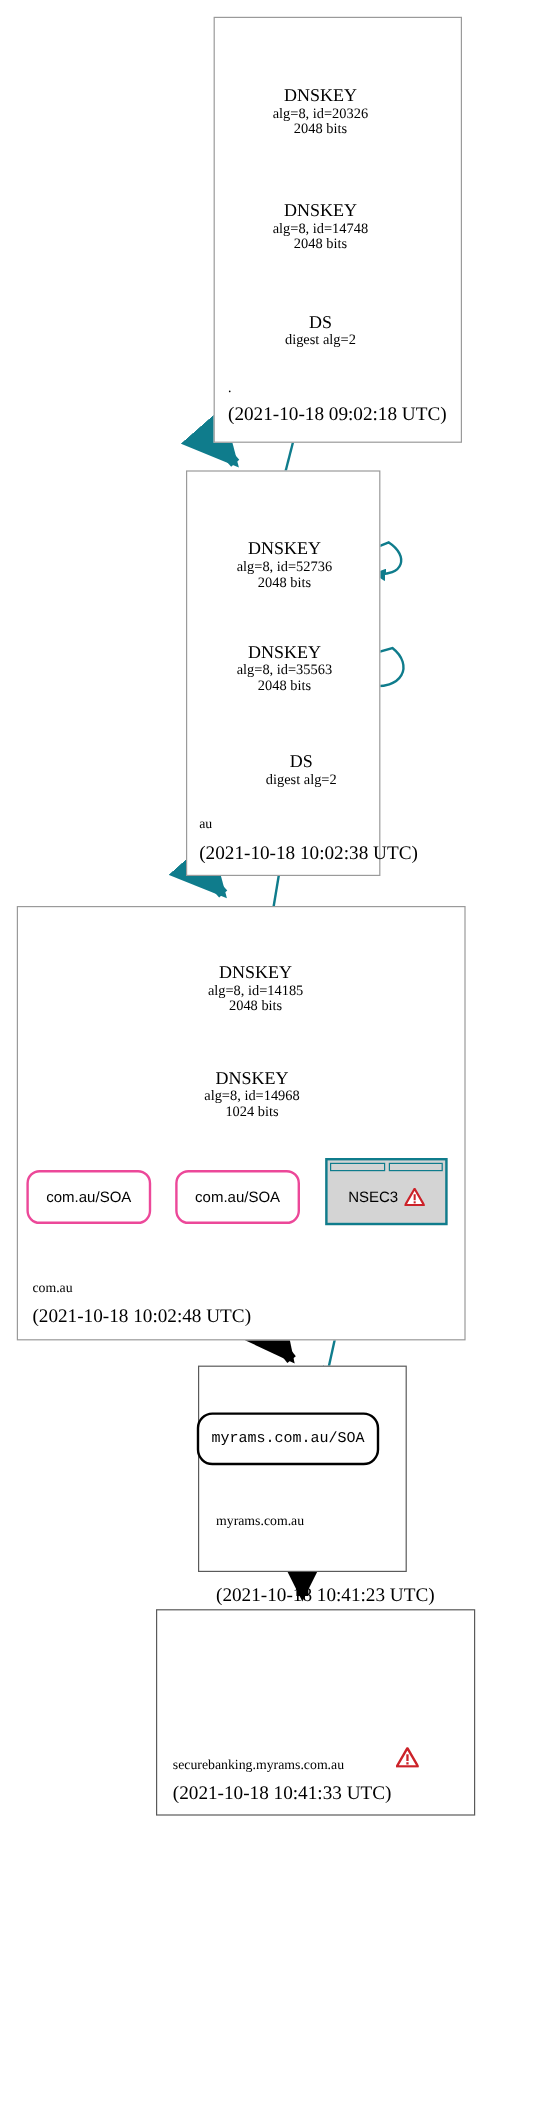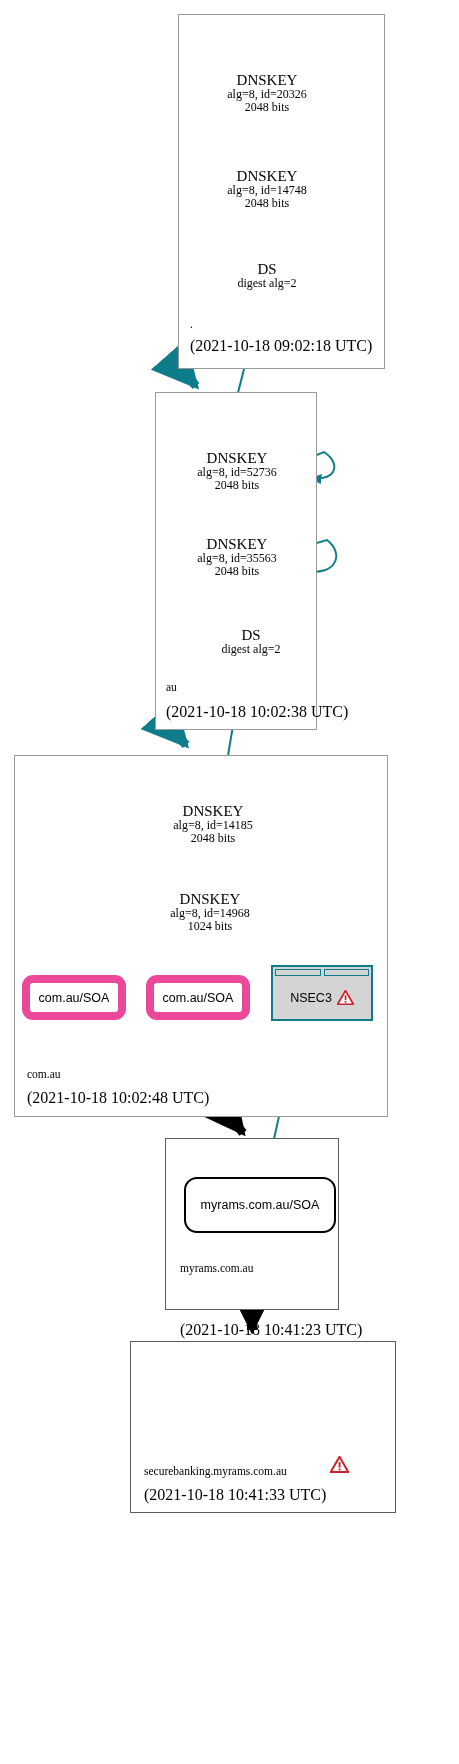--- a/index.html
+++ b/index.html
@@ -17,21 +17,21 @@
   .zone-label{position:absolute;font-size:11.5px;color:#000;white-space:nowrap;
               font-family:"Liberation Serif","DejaVu Serif",serif;}
   .zone-time{position:absolute;font-size:16px;color:#000;white-space:nowrap;
              font-family:"Liberation Serif","DejaVu Serif",serif;}
 
   
   #wires{position:absolute;left:0;top:0;width:459px;height:1764px;pointer-events:none;}
 
   
   .rr{position:absolute;box-sizing:border-box;display:flex;align-items:center;
-      justify-content:center;background:#fff;border:8px solid #ec4899;
+      justify-content:center;background:#fff;border:2px solid #ec4899;
       border-radius:11px;font-size:12.5px;color:#000;white-space:nowrap;
       font-family:"Liberation Sans","DejaVu Sans",sans-serif;}
   .rr.black{border-color:#000;border-width:2px;border-radius:13px;}
 
   .nsec3{position:absolute;box-sizing:border-box;background:#d4d4d4;
          border:2px solid #0f7c8c;display:flex;flex-direction:column;}
   .nsec3 .hdr{display:flex;height:9px;gap:3px;padding:2px 2px 0 2px;box-sizing:border-box;}
   .nsec3 .hdr > span{background:#d4d4d4;border:1px solid #0f7c8c;flex:1;}
   .nsec3 .body{flex:1;display:flex;align-items:center;justify-content:center;
                gap:5px;font-size:12.5px;color:#000;
@@ -172,21 +172,21 @@
       <span class="warn">
         <svg width="17" height="15" viewBox="0 0 17 15">
           <path d="M8.5 0.6 L16.4 14.3 L0.6 14.3 Z" fill="#ffffff" stroke="#cc2229" stroke-width="1.8" stroke-linejoin="round"></path>
           <rect x="7.7" y="5.2" width="1.7" height="5.0" fill="#cc2229"></rect>
           <rect x="7.7" y="11.1" width="1.7" height="1.7" fill="#cc2229"></rect>
         </svg>
       </span>
     </div>
   </div>
 
-  <div class="rr black" style="left:184px;top:1177px;width:152px;height:56px;">myrams.com.au/SOA</div>
+  <div class="rr black" style="left:164px;top:1177px;width:152px;height:44px;font-family:Liberation Mono, monospace;">myrams.com.au/SOA</div>
 
 
   <div class="zone-label" style="left:190px;top:318px;">.</div>
   <div class="zone-time" style="left:190px;top:337px;">(2021-10-18 09:02:18 UTC)</div>
 
   <div class="zone-label" style="left:166px;top:681px;">au</div>
   <div class="zone-time" style="left:166px;top:703px;">(2021-10-18 10:02:38 UTC)</div>
 
   <div class="zone-label" style="left:27px;top:1068px;">com.au</div>
   <div class="zone-time" style="left:27px;top:1089px;">(2021-10-18 10:02:48 UTC)</div>

